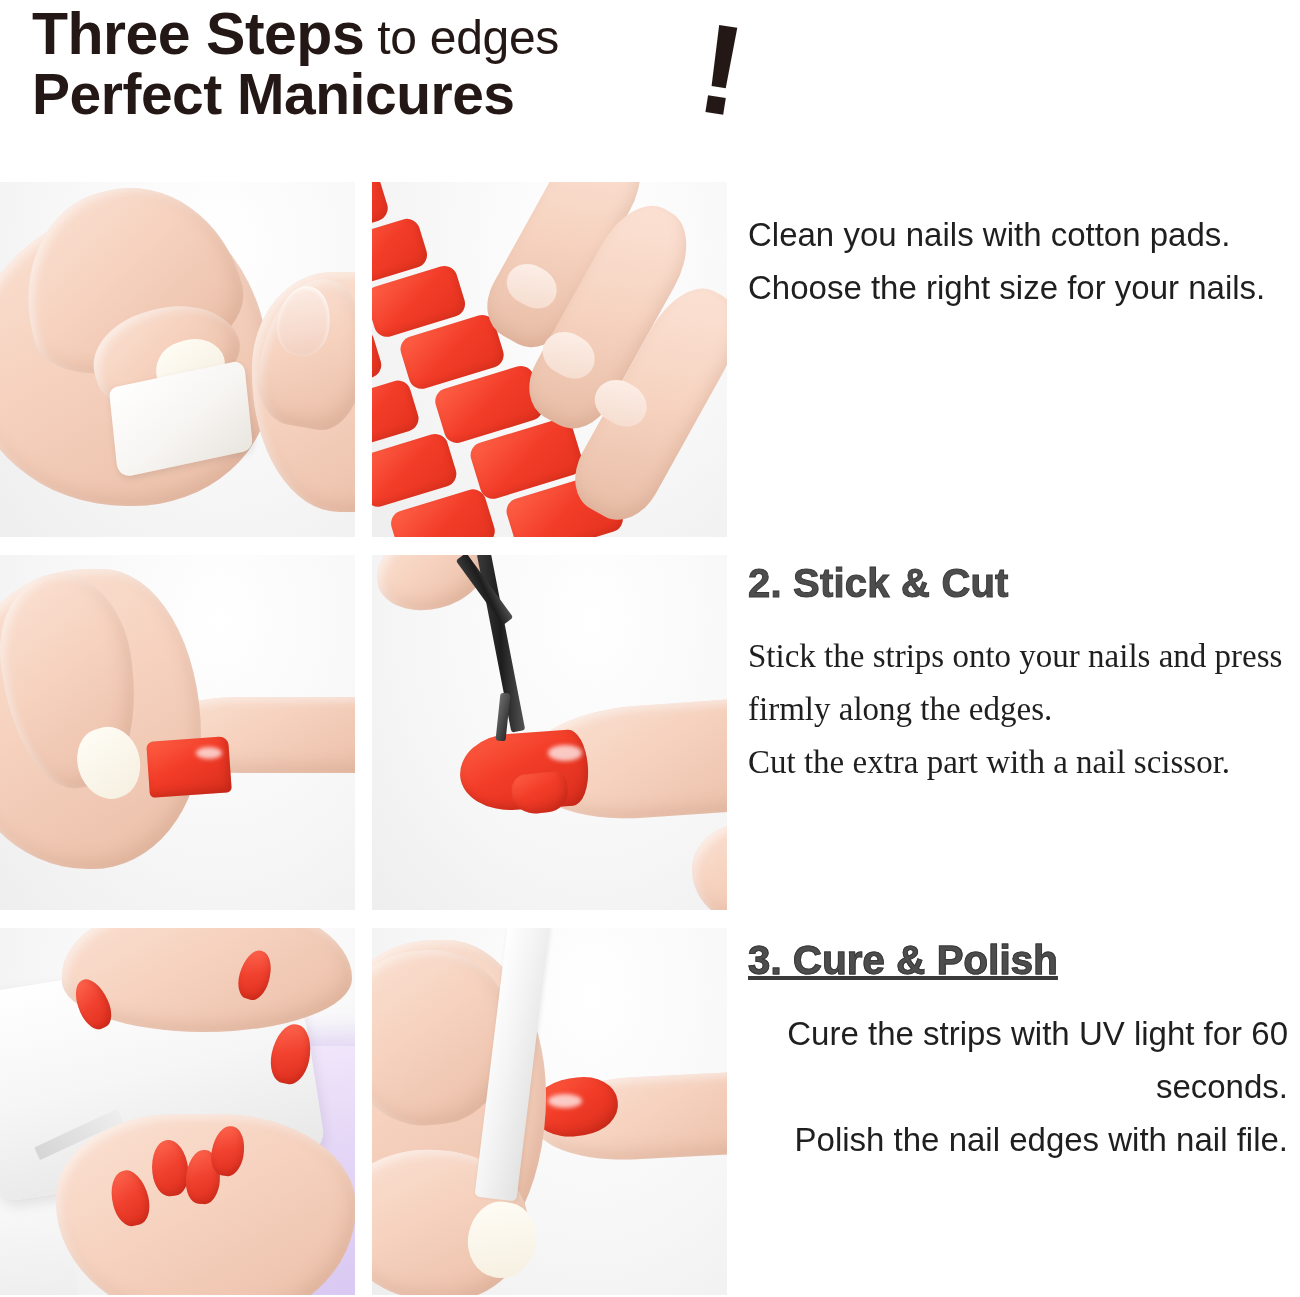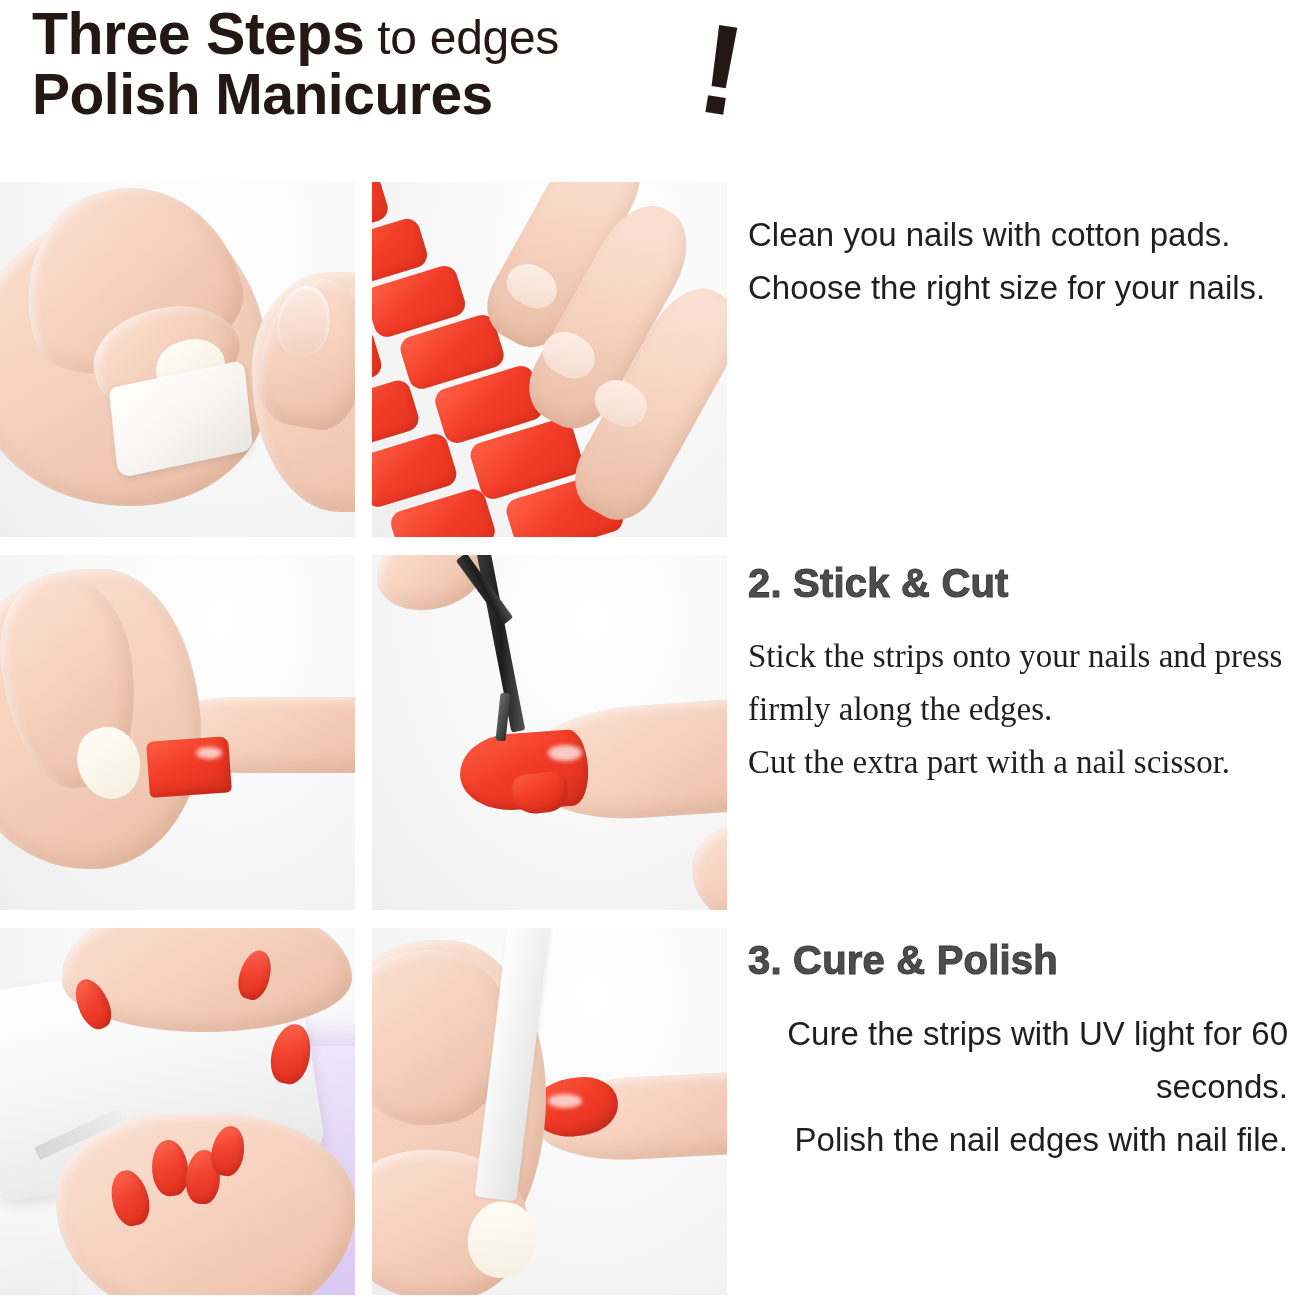--- a/index.html
+++ b/index.html
@@ -357,32 +357,32 @@
   .step-body {
     margin: 0;
     padding-top: 26px;
     font-size: 33px;
     line-height: 53px;
     color: #1f1f1f;
     font-weight: normal;
   }
   .step-2 .step-head { padding-top: 6px; }
   .step-2 .step-body { padding-top: 24px; font-family: Liberation Serif, serif; }
-  .step-3 .step-head { padding-top: 10px; }
+  .step-3 .step-head { padding-top: 10px; text-decoration: underline; }
   .step-3 .step-body { padding-top: 24px; text-align: right; }
 </style>
 </head>
 <body>
 
 <div class="title-block">
   <div class="title-line title-line-1">
     <span class="title-strong">Three Steps</span><span class="title-light"> to edges</span>
   </div>
   <div class="title-line title-line-2">
-    <span class="title-strong">Polish Manicures</span>
+    <span class="title-strong">Perfect Manicures</span>
   </div>
 </div>
 <div class="bang">!</div>
 
 <div class="grid">
 
   <div class="row row-1">
     <div class="photo left">
       <div class="scene">
         <div class="skin p1-handL"></div>

